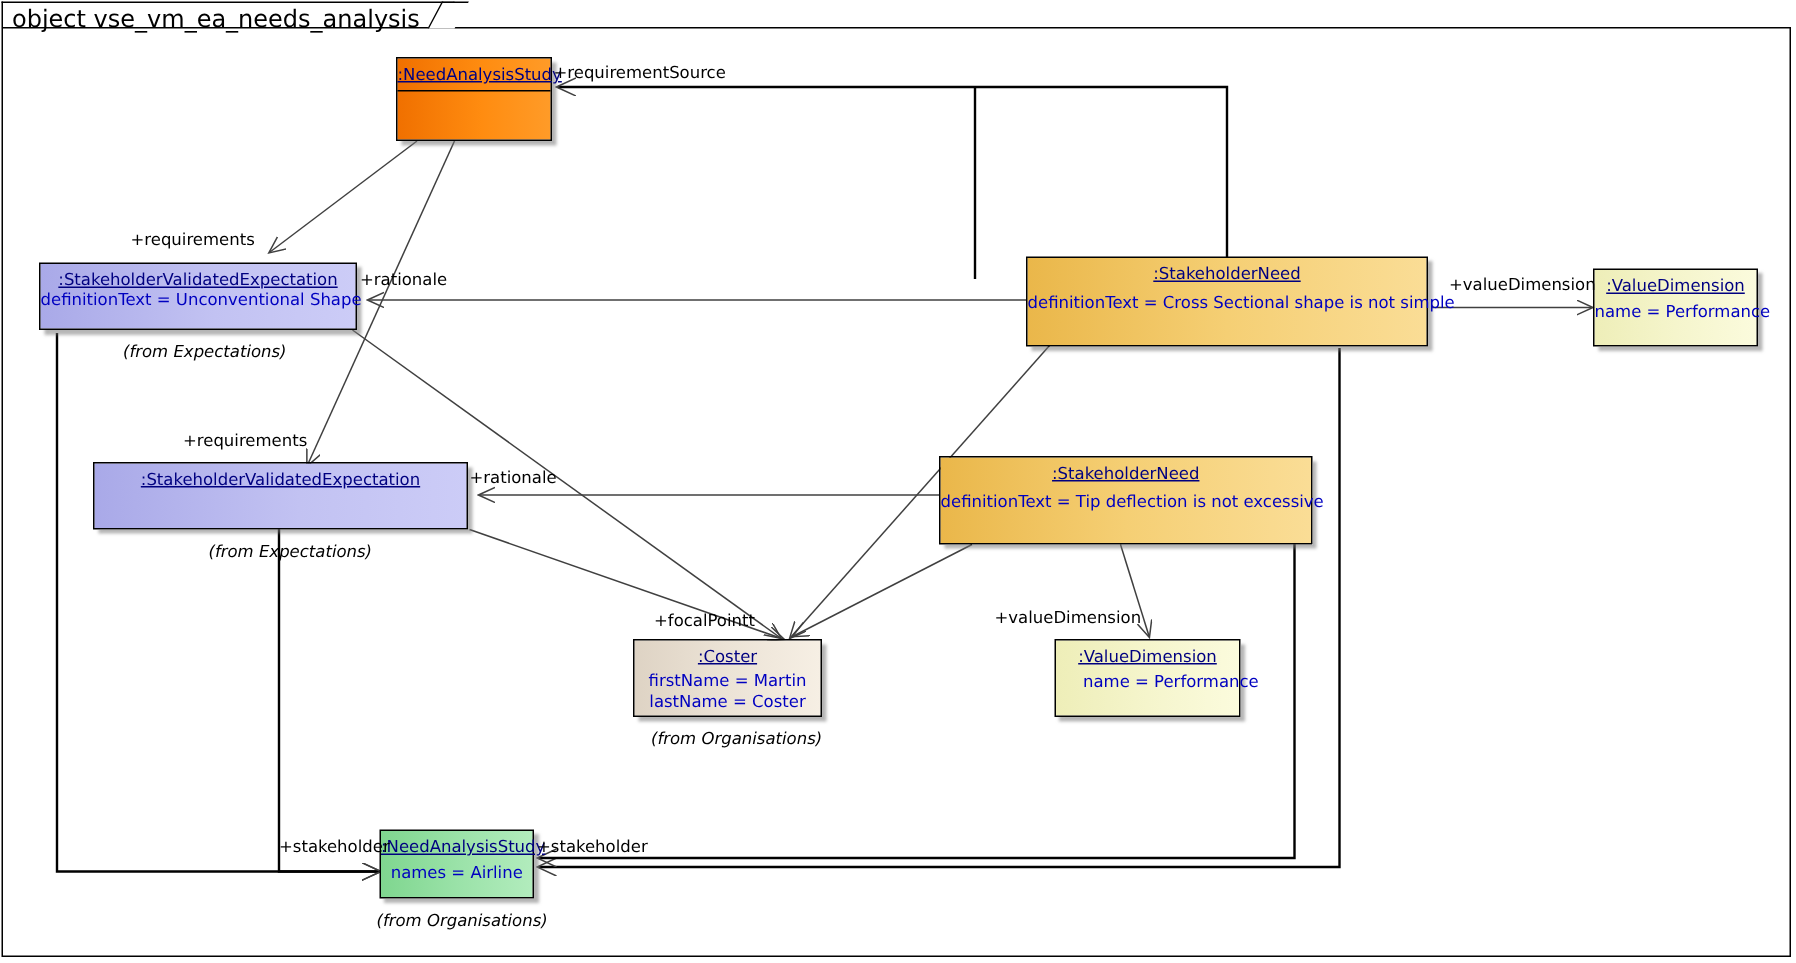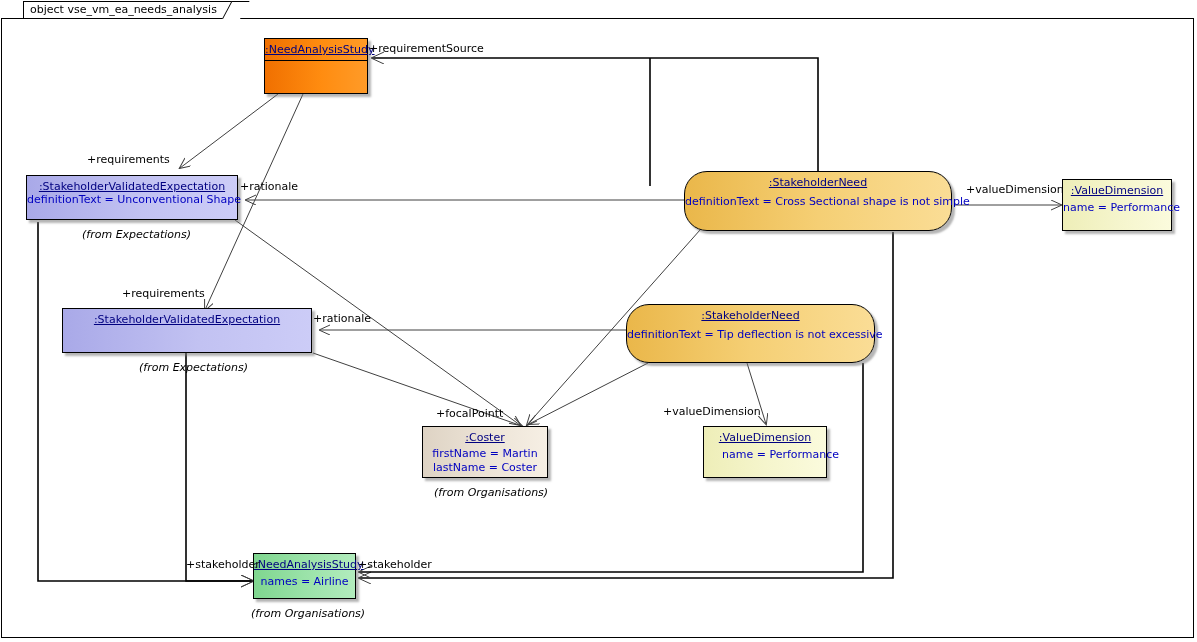--- a/index.html
+++ b/index.html
@@ -3,21 +3,21 @@
 <meta charset="utf-8">
 <style>
   html,body{margin:0;padding:0;background:#ffffff;}
   body{font-family:"DejaVu Sans","Liberation Sans",sans-serif;}
   #canvas{position:relative;width:1197px;height:642px;background:#ffffff;overflow:hidden;}
 
   
   .frame{position:absolute;left:1px;top:18px;width:1193px;height:620px;border:1px solid #000;box-sizing:border-box;background:#fff;}
   .tab{position:absolute;left:1px;top:1px;height:17px;box-sizing:border-box;
        border:1px solid #000;border-bottom:none;background:#fff;
-       padding:1px 22px 0 6px;font-size:11px;color:#000;white-space:nowrap;z-index:6;margin-left:22px;}
+       padding:1px 22px 0 6px;font-size:16px;color:#000;white-space:nowrap;z-index:6;}
   .tab:after{content:"";position:absolute;right:-1px;top:-1px;width:18px;height:18px;background:#fff;
              border-left:1px solid #000;transform:skewX(-28deg);transform-origin:bottom left;
              border-top:1px solid #000;box-sizing:border-box;}
   .tab-text{position:relative;z-index:2;}
 
   
   svg.links{position:absolute;left:0;top:0;width:1197px;height:642px;overflow:visible;}
   svg.links line, svg.links polyline, svg.links path{fill:none;stroke:#404040;stroke-width:1;}
   .thick{stroke:#000 !important;stroke-width:1.6 !important;}
 
@@ -26,21 +26,21 @@
        box-shadow:3px 3px 2px rgba(120,120,120,.55);z-index:3;}
   .obj .nm{display:block;text-align:center;color:#000080;font-size:11px;
            text-decoration:underline;padding-top:4px;white-space:nowrap;}
   .obj .at{display:block;text-align:center;color:#0000c0;font-size:11px;white-space:nowrap;line-height:14px;}
   .obj .sep{height:1px;background:#000;margin-top:4px;}
   .fromlbl{position:absolute;font-size:11px;font-style:italic;color:#000;white-space:nowrap;z-index:4;}
 
   
   .c-study   {background:linear-gradient(to right,#f07000,#ff8c10 55%,#ff9b28);}
   .c-expect  {background:linear-gradient(to right,#a9a9e8,#c2c2f2 55%,#ccccf7);}
-  .c-need    {background:linear-gradient(to right,#eab74a,#f5cf74 50%,#fadd96);border-radius:23px;}
+  .c-need    {background:linear-gradient(to right,#eab74a,#f5cf74 50%,#fadd96);}
   .c-vdim    {background:linear-gradient(to right,#eeeeb8,#f5f5cc 50%,#fbfbdd);}
   .c-person  {background:linear-gradient(to right,#ded3c4,#ece3d6 50%,#f6efe4);}
   .c-profile {background:linear-gradient(to right,#7fd68f,#9ae2a8 50%,#b2ecbd);}
 
   
   .elbl{position:absolute;font-size:11px;color:#000;white-space:nowrap;z-index:5;background:transparent;}
 </style>
 </head>
 <body>
 

